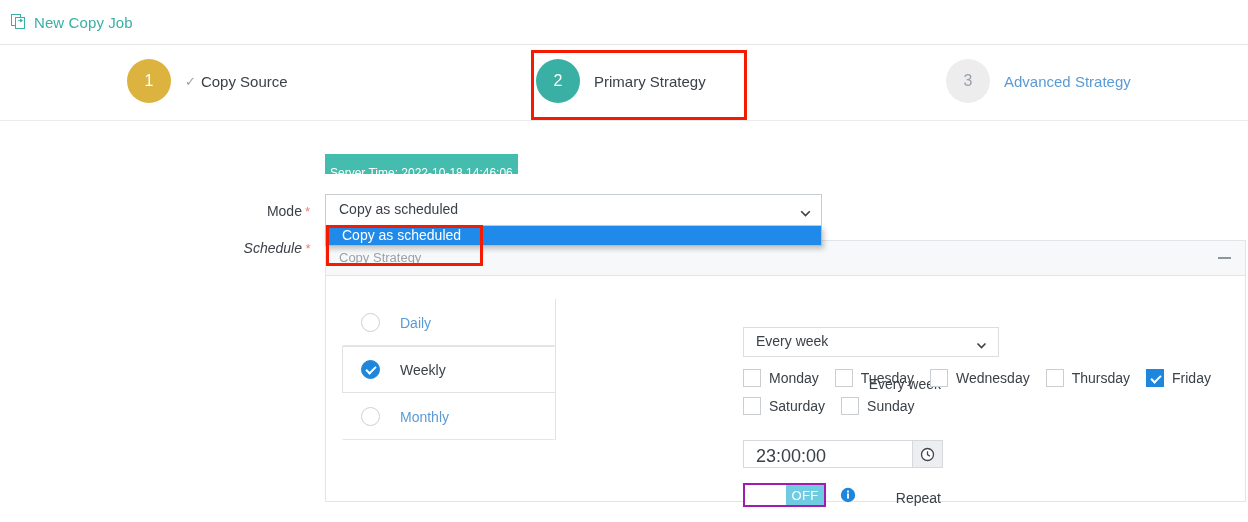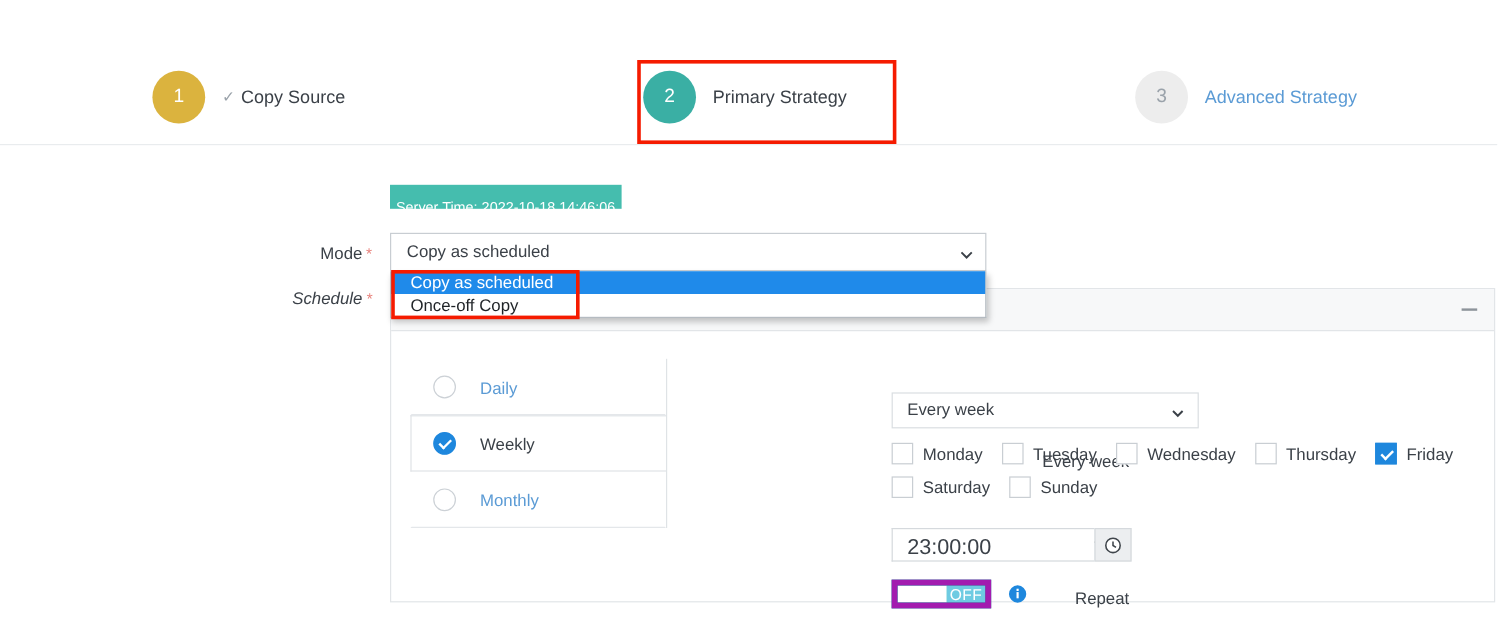--- a/index.html
+++ b/index.html
@@ -303,23 +303,23 @@
     background: #eceef0;
     display: flex; align-items: center; justify-content: center;
   }
 
   .repeat-wrap {
     position: absolute; left: 417px; top: 207px;
     display: flex; align-items: center;
   }
   .toggle {
     width: 83px; height: 24px;
-    border: 5px solid #a21caf;
+    border: 2px solid #a21caf;
     display: flex;
-    background: #14b8a6;
+    background: #a3a3a3;
     overflow: hidden;
   }
   .toggle .knob { width: 41px; background: #ffffff; }
   .toggle .state {
     flex: 1;
     background: #6ecbe2;
     color: #ffffff;
     font-size: 13px;
     display: flex; align-items: center; justify-content: center;
     letter-spacing: 0.3px;
@@ -327,20 +327,32 @@
   .info-icon {
     margin-left: 14px;
     width: 16px; height: 16px;
   }
 </style>
 </head>
 <body>
 
 <div id="page">
 
+  <div class="titlebar">
+    <div class="titlebar-inner">
+      <span class="copy-icon">
+        <svg width="16" height="16" viewBox="0 0 16 16">
+          <rect x="0.5" y="0.5" width="9" height="11" fill="#ffffff" stroke="#3aafa4"></rect>
+          <rect x="4.5" y="3.5" width="9" height="11" fill="#ffffff" stroke="#3aafa4"></rect>
+          <path d="M7 6.5h4M9.5 5l2 1.5-2 1.5z" fill="#3aafa4" stroke="#3aafa4" stroke-width="0.8"></path>
+        </svg>
+      </span>
+      <span class="title-text">New Copy Job</span>
+    </div>
+  </div>
 
   <div class="stepper">
 
     <div class="step step-1">
       <div class="step-circle c-gold">1</div>
       <div class="step-label lbl-done">
         <span class="step-check">✓</span><span>Copy Source</span>
       </div>
     </div>
 
@@ -468,18 +480,17 @@
     <span class="val">Copy as scheduled</span>
     <span class="caret">
       <svg width="11" height="11" viewBox="0 0 11 11">
           <path d="M1.2 3.3L5.5 7.6L9.8 3.3" fill="none" stroke="#3b4148" stroke-width="1.6"></path>
         </svg>
     </span>
   </div>
 
   <div class="dropdown">
     <div class="dd-opt sel">Copy as scheduled</div>
-    <div class="dd-opt">Once-off Copy</div>
   </div>
 
   <div class="anno anno-opts"></div>
 
 </div>
 
 </body></html>

